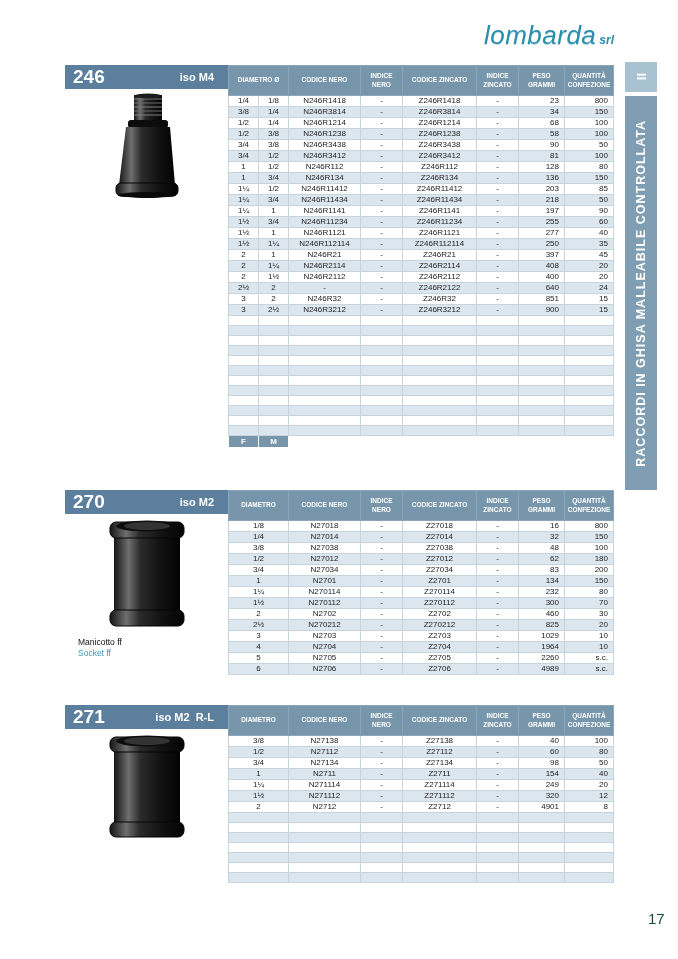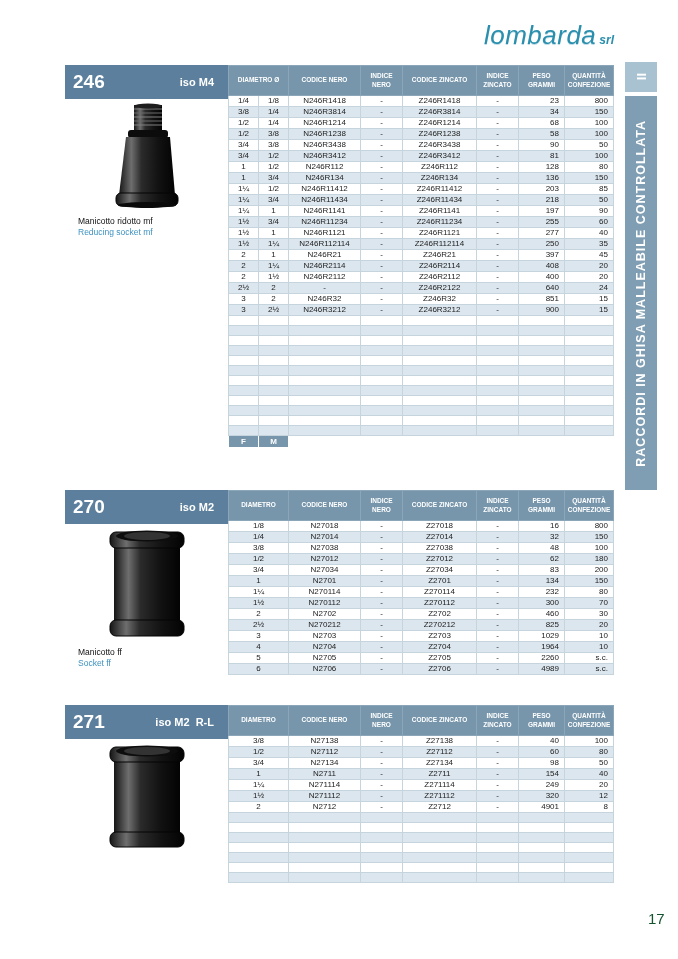--- a/index.html
+++ b/index.html
@@ -25,21 +25,21 @@
               background:#7f9eb3; display:flex; align-items:center; justify-content:center; }
   .side-bar span { writing-mode:vertical-rl; transform:rotate(180deg); color:#fff;
                    font-weight:bold; font-size:12.5px; letter-spacing:1px; white-space:nowrap; }
 
   
   .page-num { position:absolute; left:648px; top:910px; font-size:15px; color:#14532d; }
 
   
   .block { position:absolute; left:65px; display:flex; align-items:flex-start; }
   .label-col { width:163px; }
-  .title-box { width:163px; height:34px; background:#5b7f9c; color:#fff;
+  .title-box { width:163px; height:24px; background:#5b7f9c; color:#fff;
                display:flex; align-items:center; justify-content:space-between;
                padding:0 14px 0 8px; }
   .art-num { font-size:19px; font-weight:bold; }
   .art-iso { font-size:11px; font-weight:bold; white-space:pre; }
   .product-image { display:flex; justify-content:center; margin-top:4px; }
   .product-names { padding-left:13px; margin-top:7px; line-height:1.25; }
   .name-it { font-size:8.5px; color:#111; }
   .name-en { font-size:8.5px; color:#3f93c0; }
 
   .grid { border-collapse:collapse; table-layout:fixed; width:385px; }
@@ -99,24 +99,20 @@
           <line x1="30" y1="14" x2="58" y2="14" stroke="#808080" stroke-width="1"></line>
           <line x1="30" y1="18" x2="58" y2="18" stroke="#6a6a6a" stroke-width="1"></line>
           <line x1="30" y1="22" x2="58" y2="22" stroke="#808080" stroke-width="1"></line>
           <ellipse cx="44" cy="3" rx="14" ry="2.5" fill="#1d1d1d"></ellipse>
           <rect x="24" y="27" width="40" height="8" rx="3" fill="#0c0c0c"></rect>
           <path d="M22,34 L66,34 L71,92 L15,92 Z" fill="url(#metal)"></path>
           <rect x="12" y="90" width="62" height="13" rx="5" fill="url(#metal)" stroke="#050505" stroke-width="1"></rect>
           <ellipse cx="43" cy="102" rx="29" ry="3" fill="#0a0a0a"></ellipse>
         </svg>
       </figure>
-      <div class="product-names">
-        <div class="name-it">Manicotto ridotto mf</div>
-        <div class="name-en">Reducing socket mf</div>
-      </div>
     </div>
     <table class="grid">
       <colgroup>
         <col style="width:30px">
           <col style="width:30px">
           <col style="width:72px">
           <col style="width:42px">
         <col style="width:74px">
           <col style="width:42px">
           <col style="width:46px">

